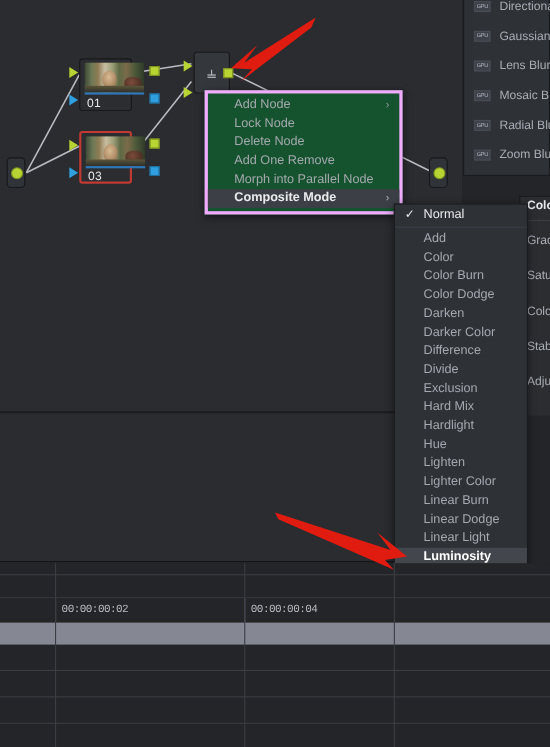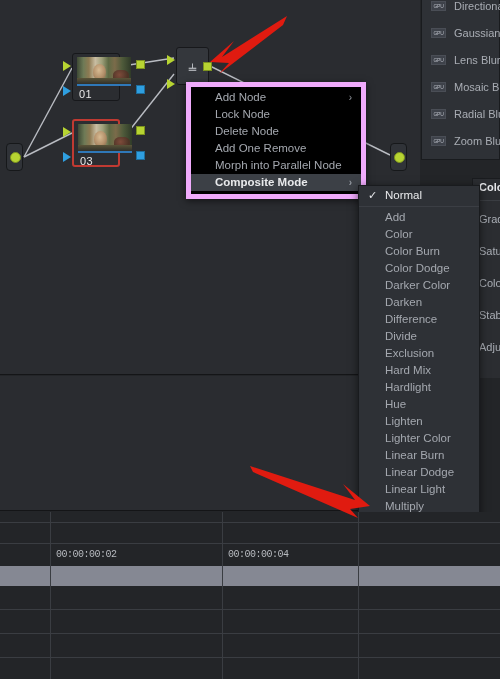--- a/index.html
+++ b/index.html
@@ -129,21 +129,21 @@
   .bg-panel .bp-rule {
     position: absolute; left: 0; top: 21px; width: 100%; height: 1px; background: #3a3d42;
   }
   .bg-panel .bp-item {
     position: absolute; left: 6px; color: #a9adb4; font-size: 11px; white-space: nowrap;
   }
 
   
   .ctx-menu {
     position: absolute; left: 186px; top: 82px; width: 180px;
-    background: #000000; border: 5px solid #f0abfc;
+    background: #14532d; border: 3px solid #f0abfc;
     box-shadow: 0 2px 7px rgba(0,0,0,.55);
     padding: 2px 0 3px 0;
   }
   .ctx-item {
     position: relative; height: 17px; line-height: 17px;
     color: #a4a8af; font-size: 11.5px; padding-left: 24px; white-space: nowrap;
   }
   .ctx-item.hl { background: #3c4046; color: #e9eaec; font-weight: bold; }
   .ctx-item .arrow {
     position: absolute; right: 9px; top: 0; font-size: 10px; color: #9499a1;
@@ -332,33 +332,34 @@
   <div class="sub-menu">
     <div class="sub-item checked">
       <span class="tick">✓</span>
       <span>Normal</span>
     </div>
     <div class="sub-sep"></div>
     <div class="sub-item"><span>Add</span></div>
     <div class="sub-item"><span>Color</span></div>
     <div class="sub-item"><span>Color Burn</span></div>
     <div class="sub-item"><span>Color Dodge</span></div>
+    <div class="sub-item"><span>Darken</span></div>
     <div class="sub-item"><span>Darker Color</span></div>
-    <div class="sub-item"><span>Darken</span></div>
     <div class="sub-item"><span>Difference</span></div>
     <div class="sub-item"><span>Divide</span></div>
     <div class="sub-item"><span>Exclusion</span></div>
     <div class="sub-item"><span>Hard Mix</span></div>
     <div class="sub-item"><span>Hardlight</span></div>
     <div class="sub-item"><span>Hue</span></div>
     <div class="sub-item"><span>Lighten</span></div>
     <div class="sub-item"><span>Lighter Color</span></div>
     <div class="sub-item"><span>Linear Burn</span></div>
     <div class="sub-item"><span>Linear Dodge</span></div>
     <div class="sub-item"><span>Linear Light</span></div>
+    <div class="sub-item hl"><span>Luminosity</span></div>
     <div class="sub-item"><span>Multiply</span></div>
     <div class="sub-item"><span>Overlay</span></div>
     <div class="sub-item"><span>Pin Light</span></div>
     <div class="sub-item"><span>Saturation</span></div>
     <div class="sub-item"><span>Screen</span></div>
     <div class="sub-item"><span>Softlight</span></div>
     <div class="sub-item"><span>Subtract</span></div>
     <div class="sub-item"><span>Vivid Light</span></div>
   </div>
 

